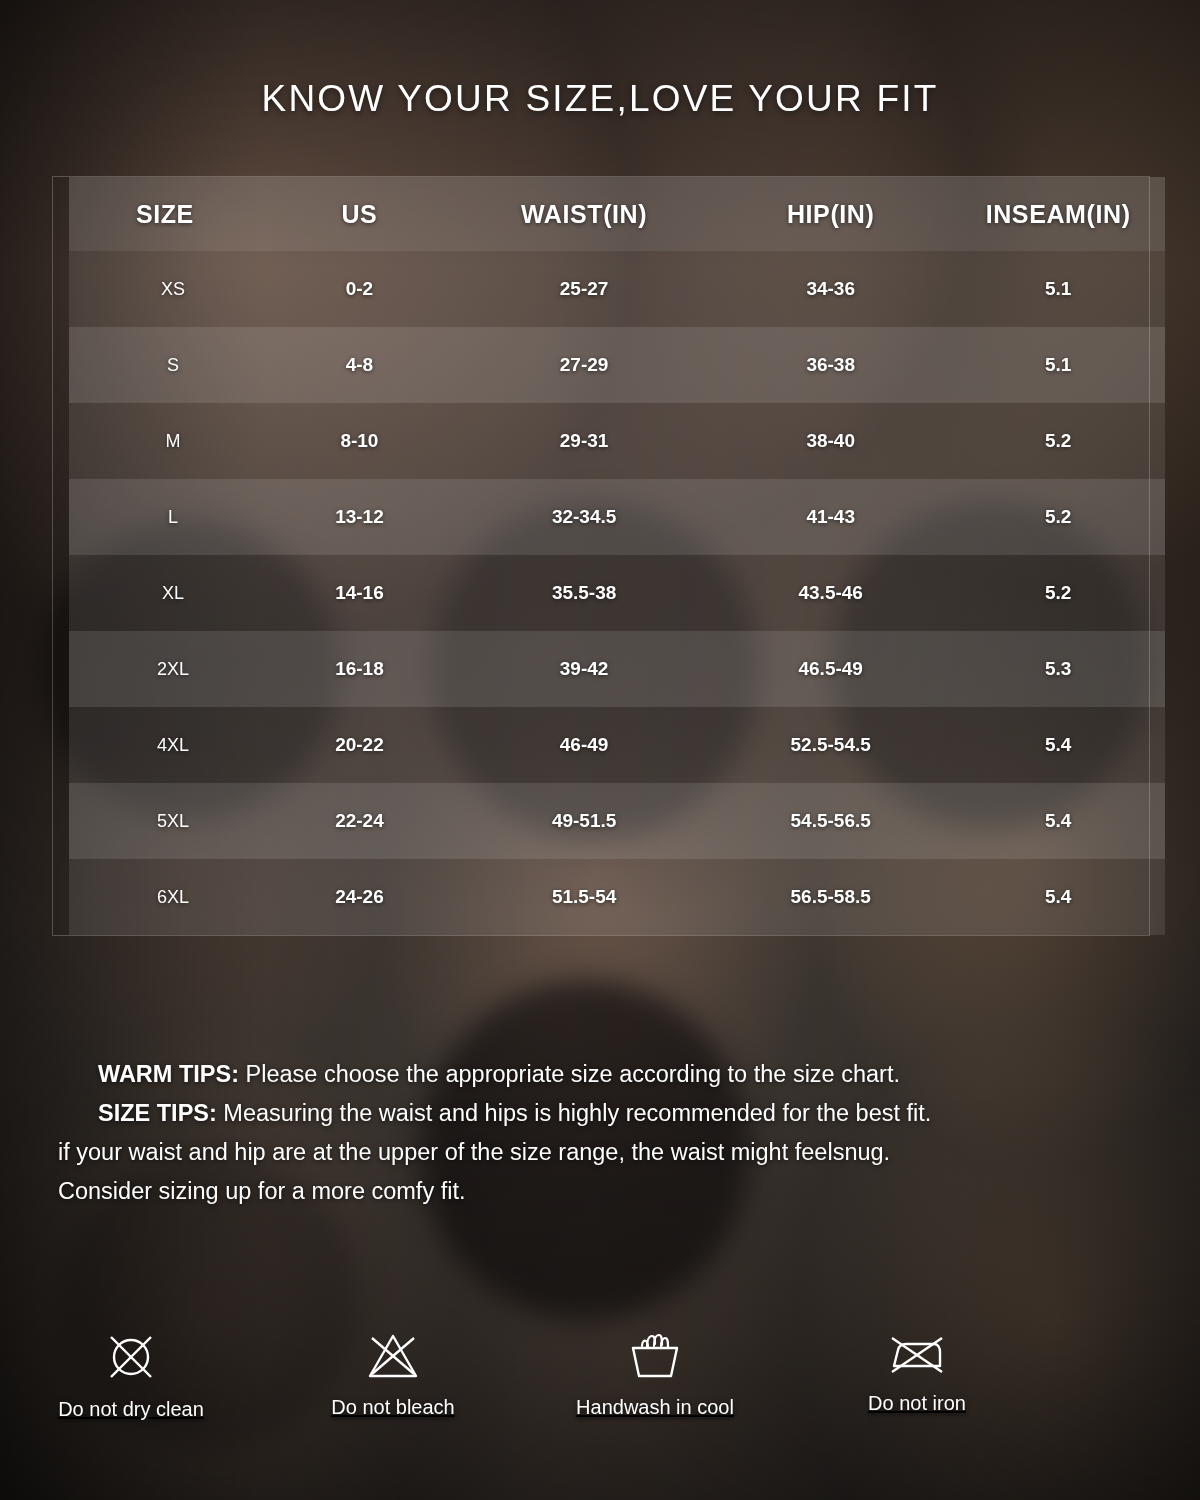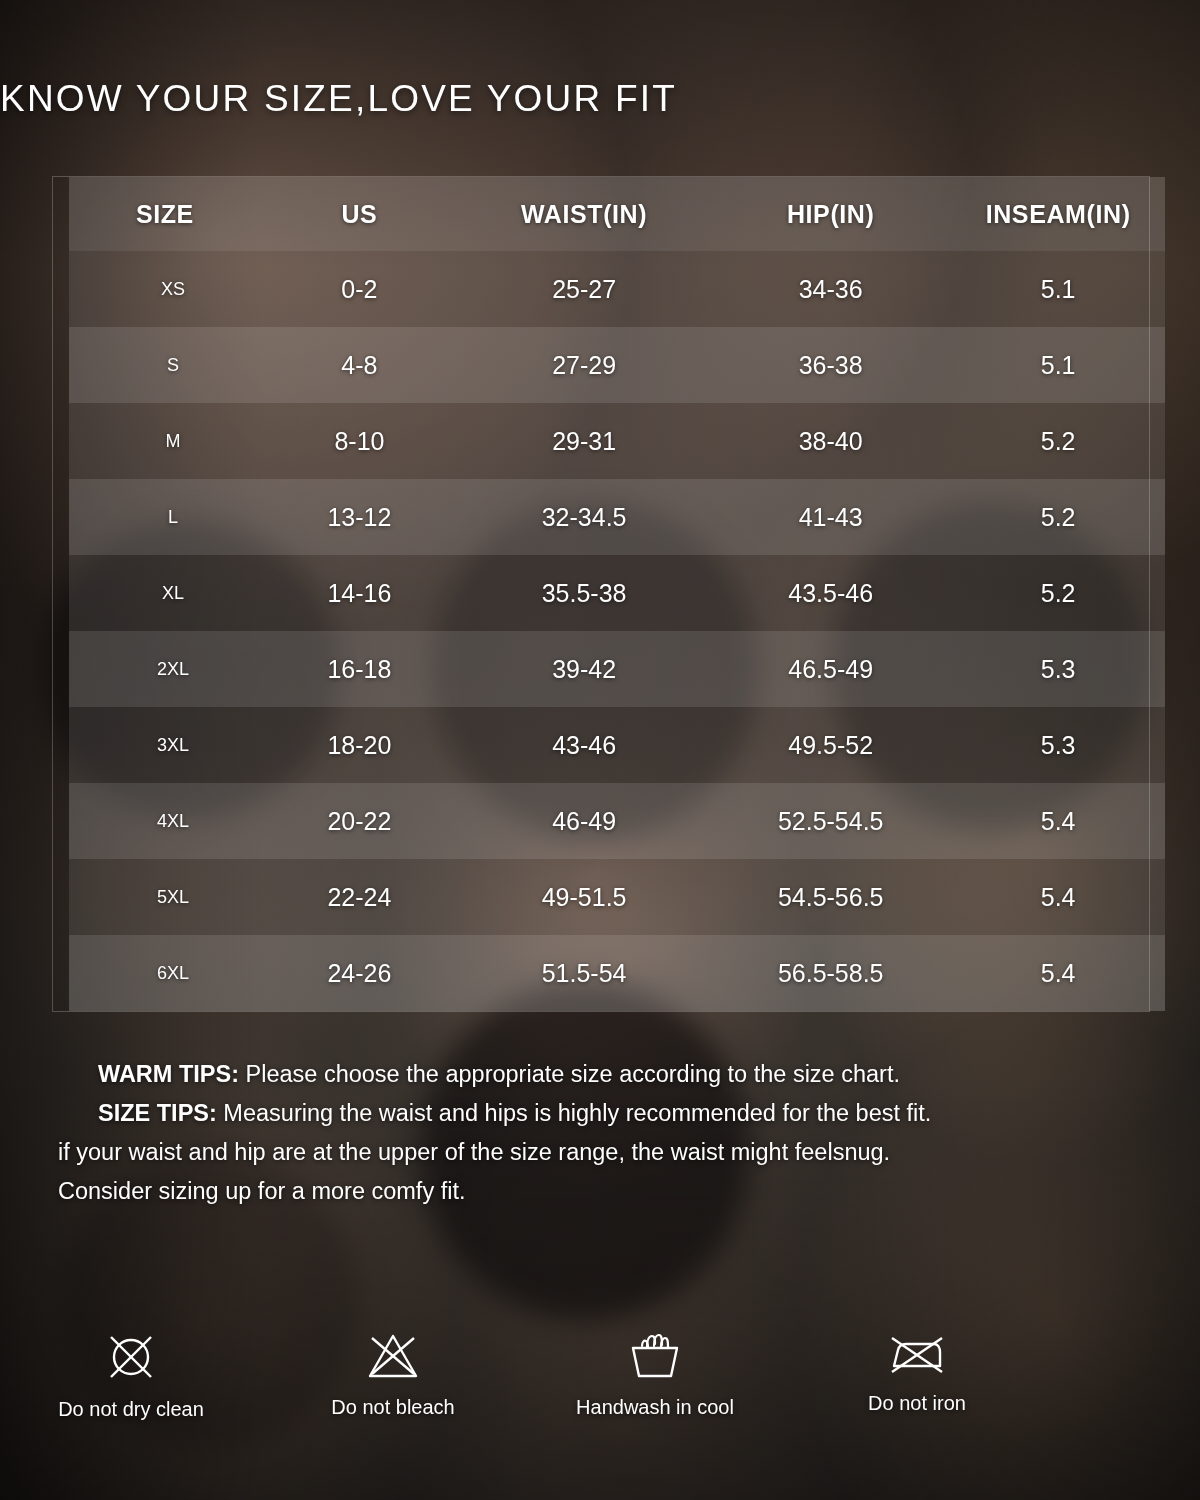--- a/index.html
+++ b/index.html
@@ -42,42 +42,44 @@
   .sil { position: absolute; background: rgba(20,17,15,0.55); filter: blur(14px); border-radius: 50%; }
   .sil.a { left: 40px;  top: 520px; width: 300px; height: 300px; }
   .sil.b { left: 430px; top: 500px; width: 330px; height: 340px; }
   .sil.c { left: 830px; top: 500px; width: 320px; height: 330px; }
   .sil.d { left: 420px; top: 980px; width: 330px; height: 340px; background: rgba(15,13,12,0.65); }
   .sil.e { left: 60px;  top: 1150px; width: 300px; height: 300px; background: rgba(40,34,30,0.45); }
 
   
   .title {
     position: absolute; top: 78px; left: 0; width: 1200px;
+    text-align: center;
     color: #ffffff;
     font-size: 37px;
     letter-spacing: 2.2px;
     font-weight: 400;
     text-shadow: 0 2px 6px rgba(0,0,0,0.55);
   }
 
   
   .table-wrap {
     position: absolute;
     left: 52px; top: 176px;
     width: 1098px;
     border: 1px solid rgba(255,255,255,0.22);
   }
   table { width: 100%; border-collapse: collapse; margin-left: 16px; }
   th, td {
     color: #ffffff;
     text-align: center;
-    font-size: 25px;
+    font-size: 19px;
     padding: 0;
     height: 76px;
     text-shadow: 0 1px 4px rgba(0,0,0,0.6);
+    font-weight: bold;
   }
   thead th {
     font-size: 25px;
     font-weight: 700;
     letter-spacing: 0.6px;
     height: 74px;
     background: rgba(255,255,255,0.17);
   }
   tbody tr:nth-child(odd)  { background: rgba(255,255,255,0.10); }
   tbody tr:nth-child(even) { background: rgba(255,255,255,0.20); }
@@ -100,20 +102,21 @@
   }
   .tips b { font-weight: 700; margin-left: 40px; }
   .tips .line { white-space: nowrap; }
 
   
   .care {
     position: absolute;
     left: 0; top: 1330px;
     width: 1048px;
     display: flex;
+    text-decoration: underline;
   }
   .care-item {
     flex: 1 1 25%;
     display: flex;
     flex-direction: column;
     align-items: center;
     gap: 14px;
   }
   .care-item svg { display: block; }
   .care-label {
@@ -192,27 +195,20 @@
           <td>5.2</td>
         </tr>
         <tr>
           <td>2XL</td>
           <td>16-18</td>
           <td>39-42</td>
           <td>46.5-49</td>
           <td>5.3</td>
         </tr>
         <tr>
-          <td>3XL</td>
-          <td>18-20</td>
-          <td>43-46</td>
-          <td>49.5-52</td>
-          <td>5.3</td>
-        </tr>
-        <tr>
           <td>4XL</td>
           <td>20-22</td>
           <td>46-49</td>
           <td>52.5-54.5</td>
           <td>5.4</td>
         </tr>
         <tr>
           <td>5XL</td>
           <td>22-24</td>
           <td>49-51.5</td>

